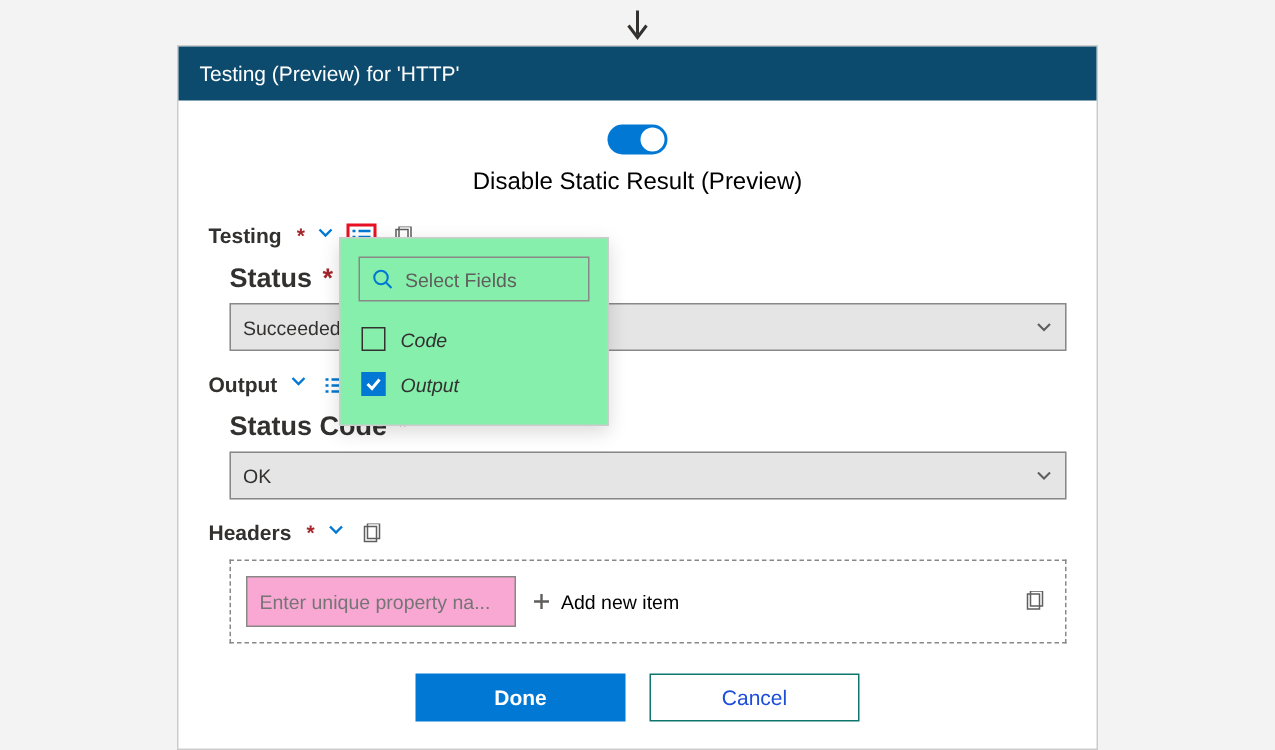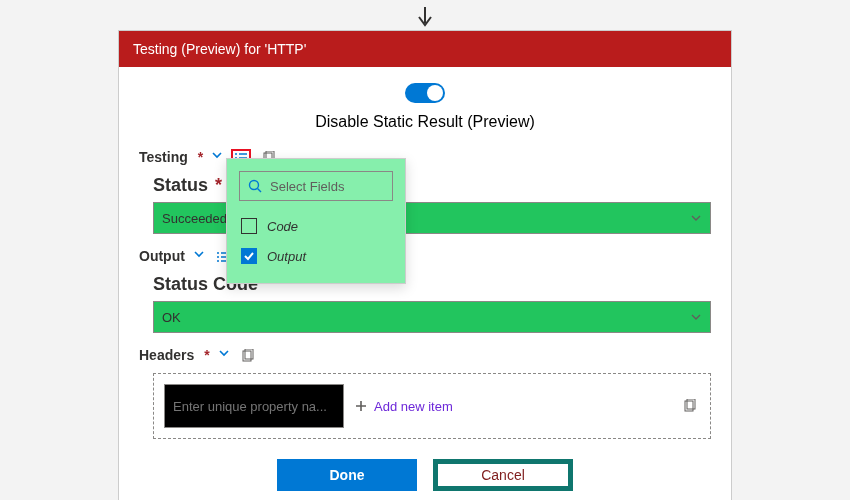--- a/index.html
+++ b/index.html
@@ -1,40 +1,40 @@
 <!DOCTYPE html>
 <html><head>
 <meta charset="utf-8">
 <style>
   * { box-sizing: border-box; font-family: "Segoe UI", Arial, sans-serif; }
   body { margin: 0; width: 850px; height: 500px; background: #f3f3f3; position: relative; }
   .arrow-down { position: absolute; top: 5px; left: 50%; transform: translateX(-50%); }
   .panel { position: absolute; left: 118px; top: 30px; width: 614px; background: #fff; border: 1px solid #ccc; }
-  .panel-header { background: #b91c1c; color: #fff; padding: 10px 14px; font-size: 14px; }
+  .panel-header { background: #0c4a6e; color: #fff; padding: 10px 14px; font-size: 14px; }
   .panel-body { padding: 16px 20px 18px 20px; }
   .toggle-row { display: flex; align-items: center; gap: 10px; margin-bottom: 18px; flex-direction: column; }
   .toggle { width: 40px; height: 20px; border-radius: 10px; background: #0078d4; position: relative; cursor: pointer; }
   .toggle-knob { position: absolute; right: 2px; top: 2px; width: 16px; height: 16px; background: #fff; border-radius: 50%; }
   .section-row { display: flex; align-items: flex-start; gap: 8px; font-size: 14px; font-weight: 600; color: #323130; margin-bottom: 8px; }
   .req { color: #a4262c; font-weight: 600; margin-left: 2px; }
   .chev { color: #0078d4; cursor: pointer; }
   .icon-box { width: 20px; height: 18px; display: flex; align-items: center; justify-content: center; cursor: pointer; }
   .icon-box.highlight { border: 2px solid #e81123; }
   .indent { margin-left: 14px; }
   .field-label { font-size: 18px; font-weight: 600; color: #323130; margin-bottom: 6px; }
-  .select-box { border: 1px solid #8a8886; height: 32px; display: flex; align-items: center; justify-content: space-between; padding: 0 8px; font-size: 13px; color: #323130; background: #22c55e; cursor: pointer; margin-bottom: 14px; }
+  .select-box { border: 1px solid #8a8886; height: 32px; display: flex; align-items: center; justify-content: space-between; padding: 0 8px; font-size: 13px; color: #323130; background: #e5e5e5; cursor: pointer; margin-bottom: 14px; }
   .select-box .chev-down { color: #605e5c; }
   .headers-box { border: 1px dashed #8a8886; padding: 10px; display: flex; align-items: center; gap: 10px; margin-bottom: 20px; position: relative; }
-  .prop-input { width: 180px; height: 44px; border: 1px solid #8a8886; padding: 0 8px; font-size: 13px; color: #605e5c; background: #000000; }
-  .add-item { display: flex; align-items: center; gap: 6px; color: #6d28d9; font-size: 13px; cursor: pointer; }
+  .prop-input { width: 180px; height: 34px; border: 1px solid #8a8886; padding: 0 8px; font-size: 13px; color: #605e5c; background: #f9a8d4; }
+  .add-item { display: flex; align-items: center; gap: 6px; color: #000000; font-size: 13px; cursor: pointer; }
   .copy-right { position: absolute; right: 10px; color: #605e5c; }
   .btn-row { display: flex; justify-content: center; gap: 16px; }
   .btn { width: 140px; height: 32px; font-size: 14px; border: none; cursor: pointer; }
   .btn-primary { background: #0078d4; color: #fff; font-weight: bold; }
-  .btn-secondary { background: #fff; color: #7f1d1d; border: 5px solid #0f766e; }
+  .btn-secondary { background: #fff; color: #1d4ed8; border: 1px solid #0f766e; }
   .popover { position: absolute; left: 226px; top: 158px; width: 180px; background: #86efac; border: 1px solid #ccc; box-shadow: 0 4px 12px rgba(0,0,0,0.15); padding: 12px; z-index: 10; }
   .search-field { display: flex; align-items: center; gap: 8px; border: 1px solid #8a8886; height: 30px; padding: 0 8px; margin-bottom: 10px; color: #605e5c; font-size: 13px; }
   .opt-row { display: flex; align-items: flex-end; gap: 10px; padding: 7px 2px; font-size: 13px; color: #323130; cursor: pointer; font-style: italic; }
   .chk { width: 16px; height: 16px; border: 1px solid #323130; display: flex; align-items: center; justify-content: center; }
   .chk.checked { background: #0078d4; border-color: #0078d4; color: #fff; }
   svg { display: block; }
 </style>
 </head>
 <body>
 

